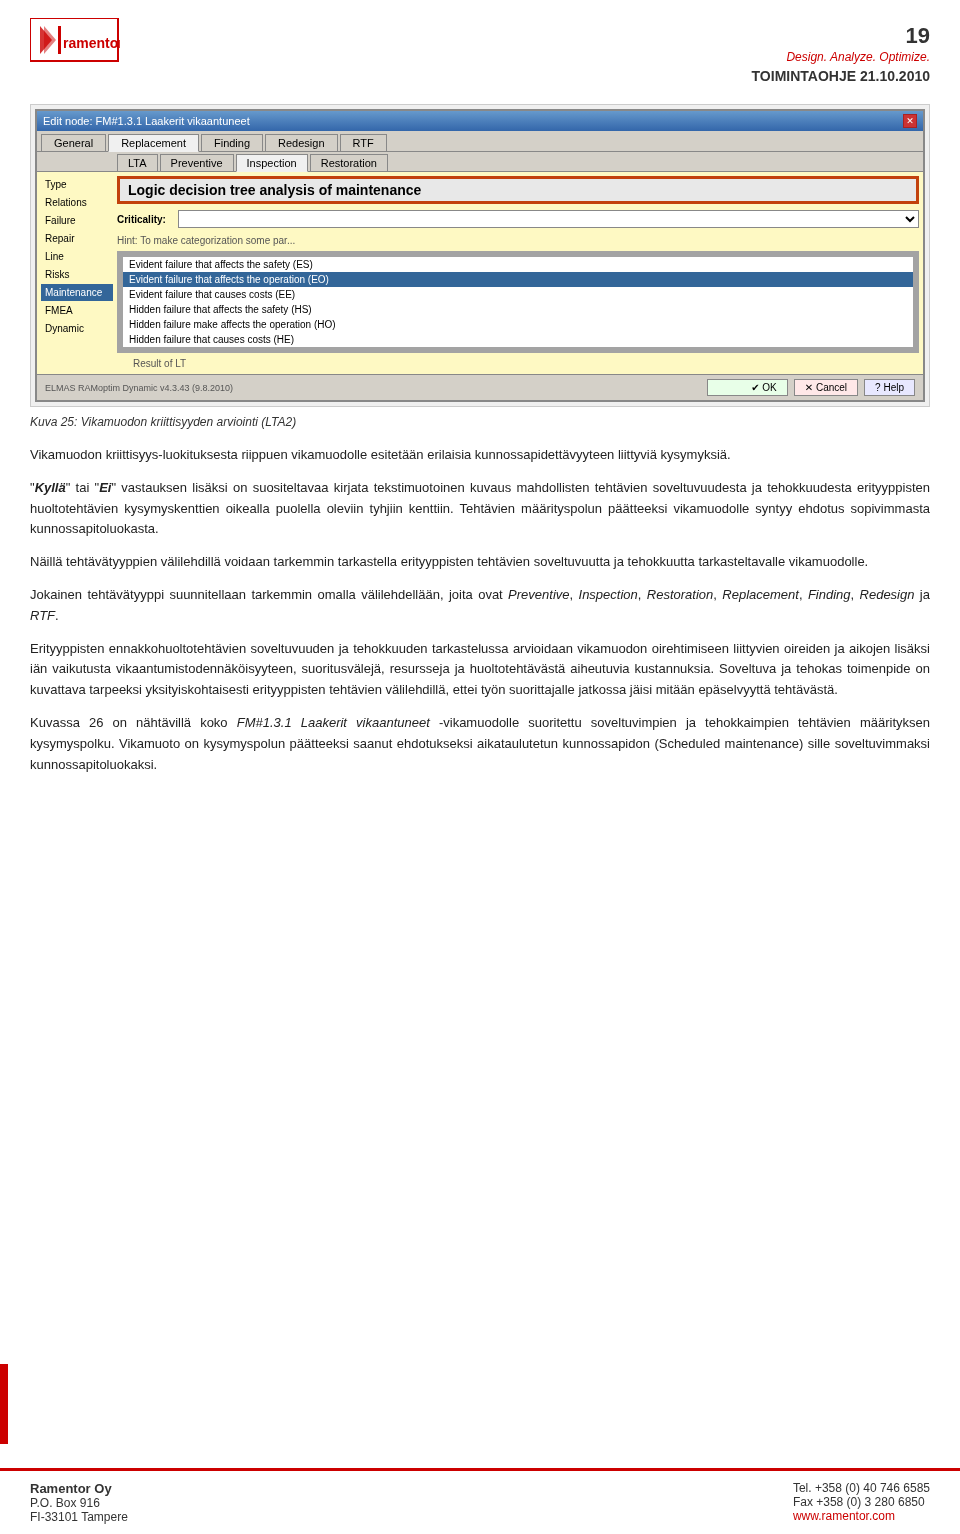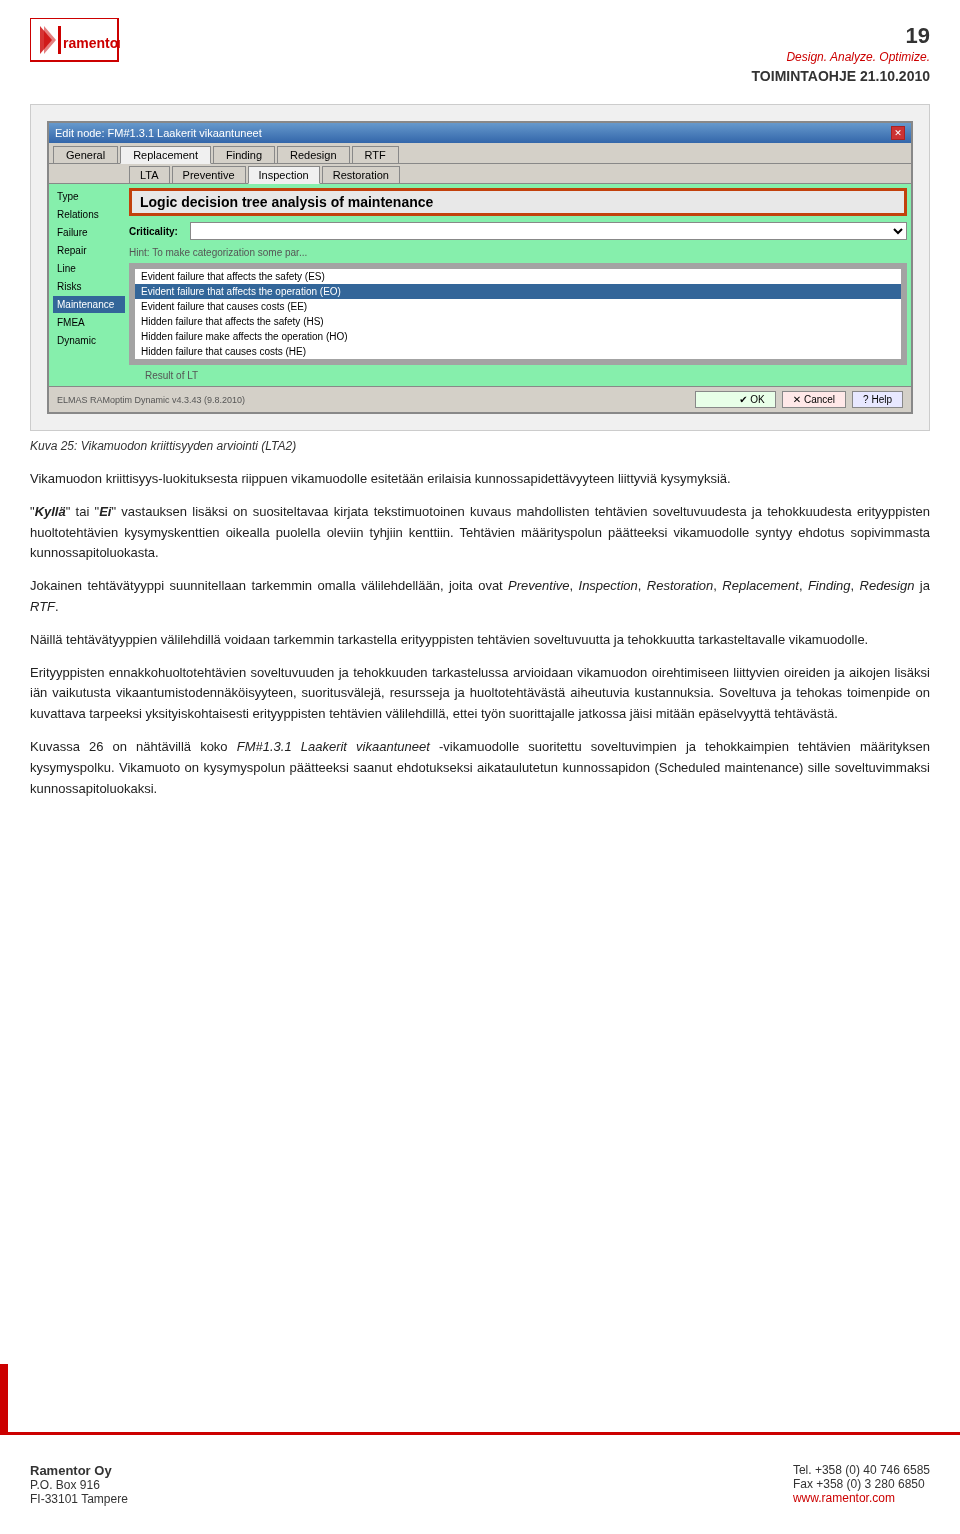--- a/index.html
+++ b/index.html
@@ -52,23 +52,23 @@
 
     
     .screenshot-container {
       margin: 10px 30px 8px 30px;
       border: 1px solid #ccc;
       background: #f0f0f0;
       padding: 0;
       position: relative;
     }
     .dialog-window {
-      background: #86efac;
+      background: #fef9c3;
       border: 2px solid #888;
-      margin: 16px;
+      margin: 4px;
       font-size: 11px;
       color: #000;
     }
     .dialog-titlebar {
       background: linear-gradient(to bottom, #6699cc, #3366aa);
       color: #fff;
       padding: 3px 6px;
       font-size: 11px;
       display: flex;
       justify-content: space-between;
@@ -262,21 +262,21 @@
 
     
     .page-footer {
       position: absolute;
       bottom: 0;
       left: 0;
       right: 0;
       border-top: 3px solid #c00;
       display: flex;
       justify-content: space-between;
-      padding: 28px 30px;
+      padding: 10px 30px;
       background: #fff;
     }
     .footer-company {
       font-size: 12px;
       color: #333;
     }
     .footer-company .company-name {
       font-weight: bold;
       font-size: 13px;
     }
@@ -393,25 +393,25 @@
 
 <div class="figure-caption">Kuva 25: Vikamuodon kriittisyyden arviointi (LTA2)</div>
 
 <div class="main-content">
   <p>Vikamuodon kriittisyys-luokituksesta riippuen vikamuodolle esitetään erilaisia kunnossapidettävyyteen liittyviä kysymyksiä.</p>
 
   <p>
     <span>"<span class="bold-italic">Kyllä</span>" tai "<span class="bold-italic">Ei</span>" vastauksen lisäksi on suositeltavaa kirjata tekstimuotoinen kuvaus mahdollisten tehtävien soveltuvuudesta ja tehokkuudesta erityyppisten huoltotehtävien kysymyskenttien oikealla puolella oleviin tyhjiin kenttiin. Tehtävien määrityspolun päätteeksi vikamuodolle syntyy ehdotus sopivimmasta kunnossapitoluokasta.</span>
   </p>
 
+  <p>Näillä tehtävätyyppien välilehdillä voidaan tarkemmin tarkastella erityyppisten tehtävien soveltuvuutta ja tehokkuutta tarkasteltavalle vikamuodolle.</p>
+
   <p>
     Jokainen tehtävätyyppi suunnitellaan tarkemmin omalla välilehdellään, joita ovat <span class="italic">Preventive</span>, <span class="italic">Inspection</span>, <span class="italic">Restoration</span>, <span class="italic">Replacement</span>, <span class="italic">Finding</span>, <span class="italic">Redesign</span> ja <span class="italic">RTF</span>.
   </p>
-
-  <p>Näillä tehtävätyyppien välilehdillä voidaan tarkemmin tarkastella erityyppisten tehtävien soveltuvuutta ja tehokkuutta tarkasteltavalle vikamuodolle.</p>
 
   <p>Erityyppisten ennakkohuoltotehtävien soveltuvuuden ja tehokkuuden tarkastelussa arvioidaan vikamuodon oirehtimiseen liittyvien oireiden ja aikojen lisäksi iän vaikutusta vikaantumistodennäköisyyteen, suoritusvälejä, resursseja ja huoltotehtävästä aiheutuvia kustannuksia. Soveltuva ja tehokas toimenpide on kuvattava tarpeeksi yksityiskohtaisesti erityyppisten tehtävien välilehdillä, ettei työn suorittajalle jatkossa jäisi mitään epäselvyyttä tehtävästä.</p>
 
   <p>
     Kuvassa 26 on nähtävillä koko <span class="italic">FM#1.3.1 Laakerit vikaantuneet</span> -vikamuodolle suoritettu soveltuvimpien ja tehokkaimpien tehtävien määrityksen kysymyspolku. Vikamuoto on kysymyspolun päätteeksi saanut ehdotukseksi aikataulutetun kunnossapidon (Scheduled maintenance) sille soveltuvimmaksi kunnossapitoluokaksi.
   </p>
 </div>
 
 <div class="red-accent-bar"></div>
 

